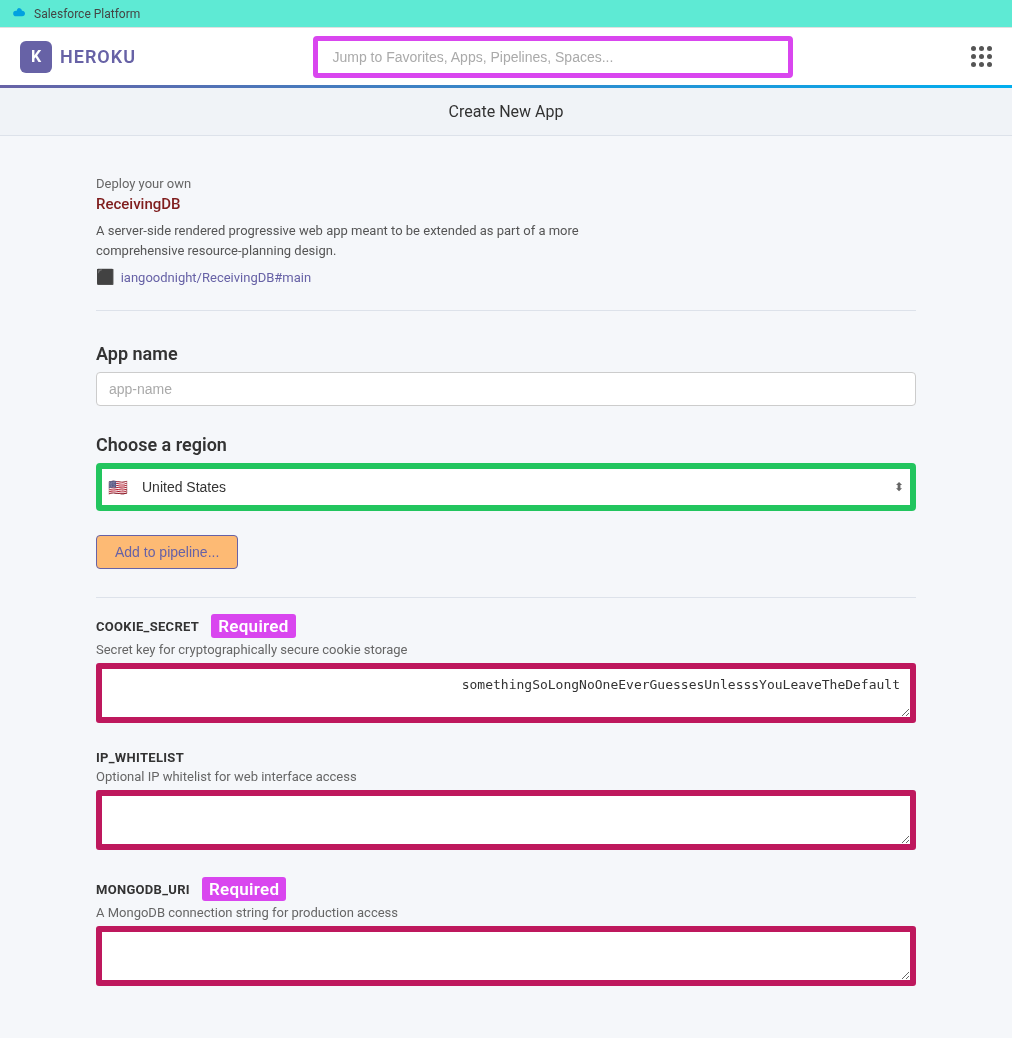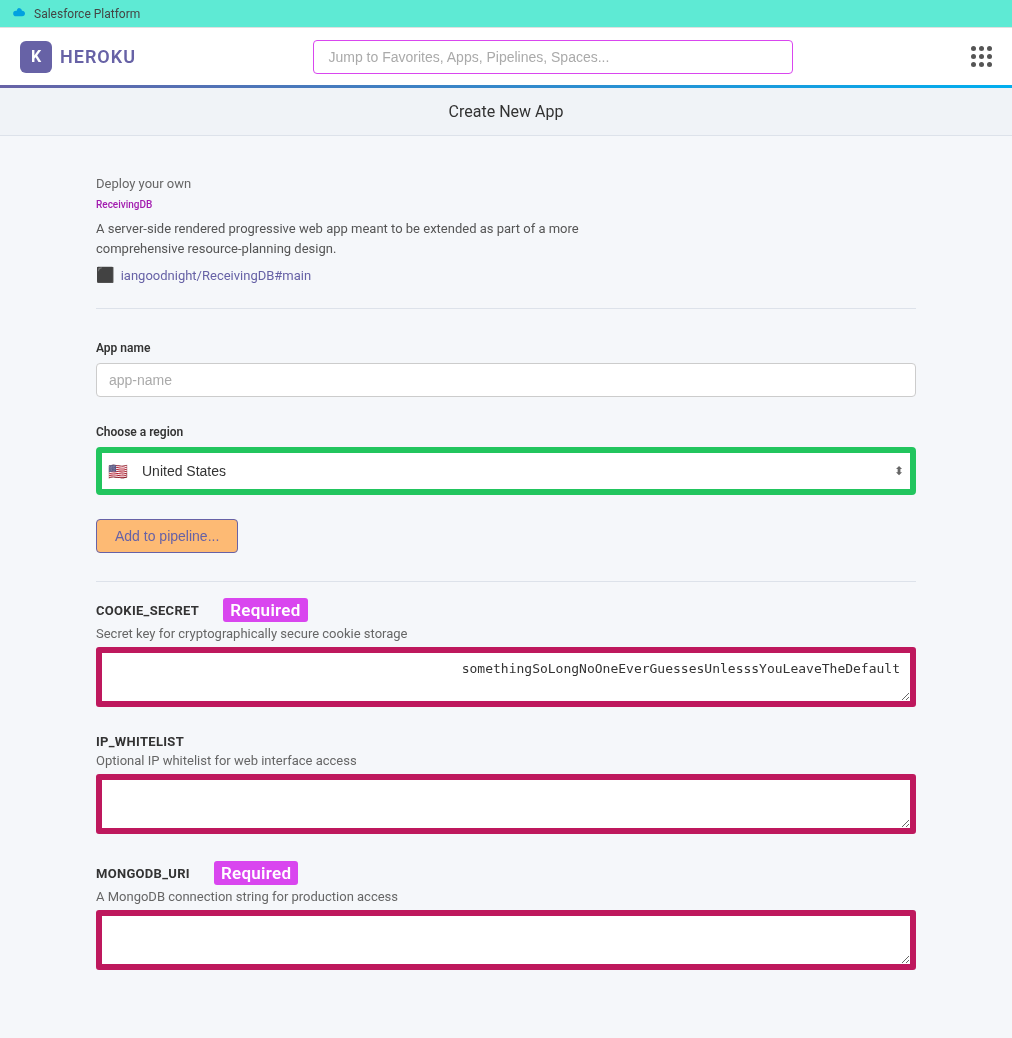--- a/index.html
+++ b/index.html
@@ -65,21 +65,21 @@
       letter-spacing: 1px;
     }
     .header-search {
       flex: 1;
       max-width: 480px;
       margin: 0 40px;
     }
     .header-search input {
       width: 100%;
       padding: 8px 14px;
-      border: 1px solid #d946ef;
+      border: 5px solid #d946ef;
       border-radius: 4px;
       font-size: 14px;
       color: #999;
       outline: none;
     }
     .header-actions {
       display: flex;
       align-items: center;
     }
 
@@ -105,23 +105,23 @@
       margin-bottom: 32px;
       padding-bottom: 24px;
       border-bottom: 1px solid #dde2ea;
     }
     .deploy-own-label {
       font-size: 13px;
       color: #666;
       margin-bottom: 4px;
     }
     .repo-link {
-      color: #a21caf;
+      color: #7f1d1d;
       text-decoration: none;
-      font-size: 10px;
+      font-size: 15px;
       font-weight: 500;
     }
     .repo-description {
       font-size: 13px;
       color: #555;
       margin: 8px 0;
       max-width: 560px;
       line-height: 1.5;
     }
     .repo-source {
@@ -133,21 +133,21 @@
       color: #6762a6;
       text-decoration: none;
       font-size: 13px;
     }
 
     
     .form-section {
       margin-bottom: 28px;
     }
     .form-label {
-      font-size: 12px;
+      font-size: 18px;
       font-weight: 600;
       color: #333;
       margin-bottom: 8px;
       display: block;
     }
     .form-input {
       width: 100%;
       padding: 8px 12px;
       border: 1px solid #ccc;
       border-radius: 4px;
@@ -225,21 +225,21 @@
       margin-bottom: 24px;
     }
     .config-var-name {
       font-size: 13px;
       font-weight: 700;
       color: #333;
       letter-spacing: 0.3px;
       margin-bottom: 4px;
       display: flex;
       align-items: center;
-      gap: 24px;
+      gap: 12px;
     }
     .required-badge {
       background: #d946ef;
       color: white;
       font-size: 17px;
       font-weight: 600;
       padding: 2px 7px;
       border-radius: 3px;
     }
     .config-var-desc {

